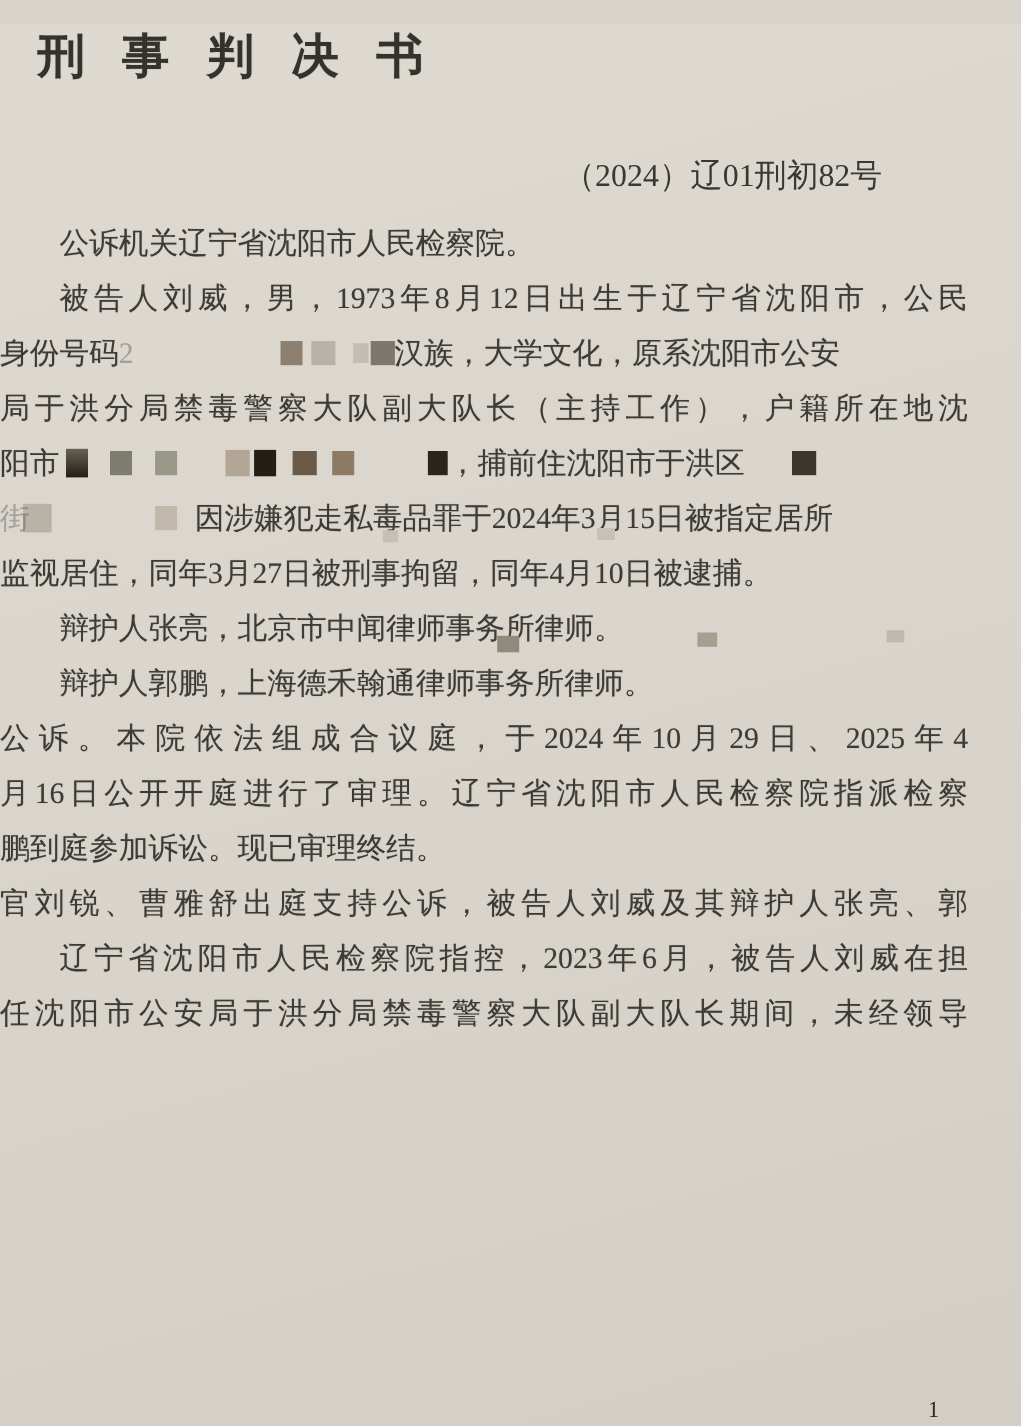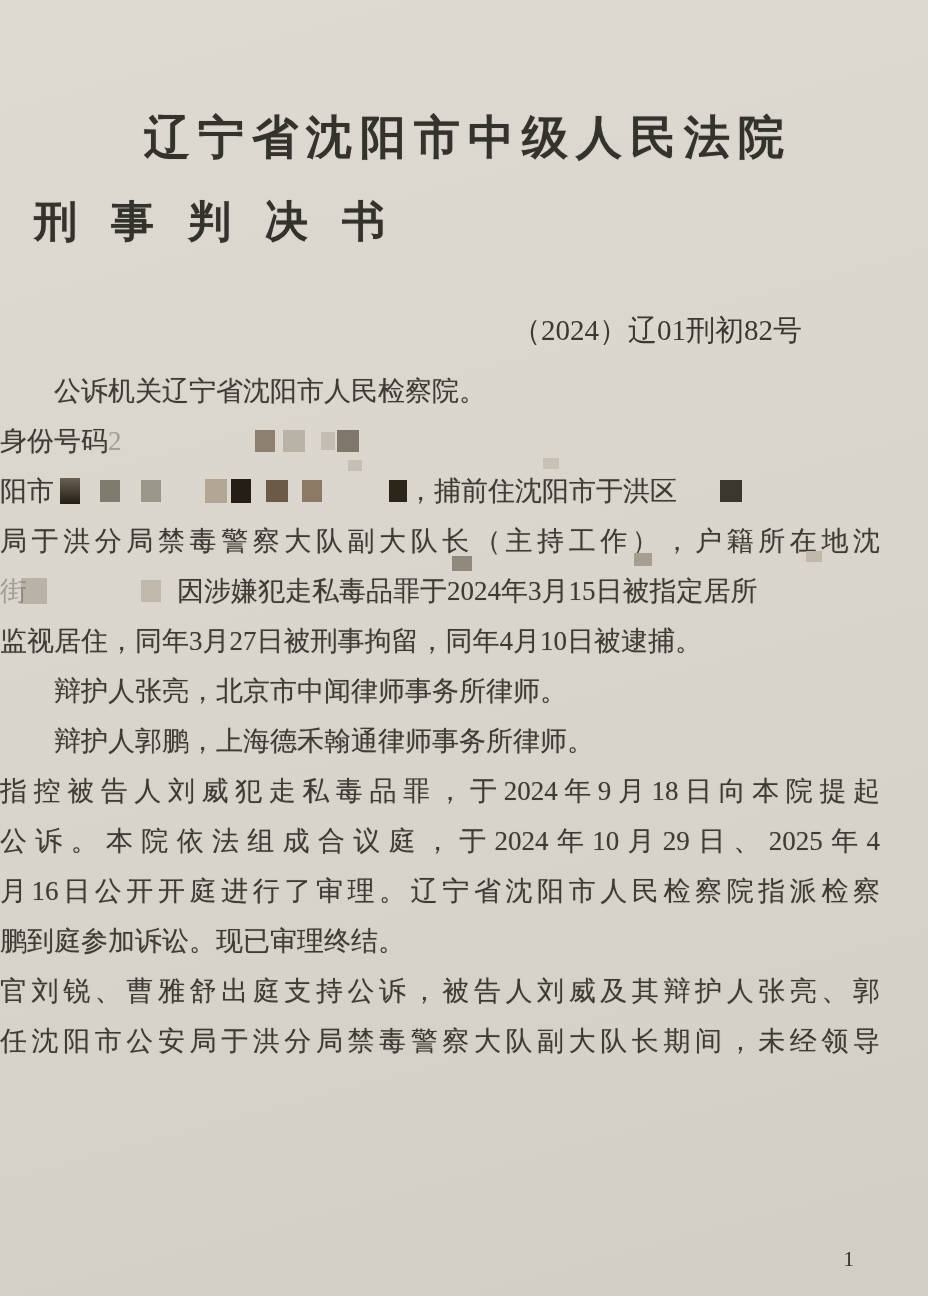--- a/index.html
+++ b/index.html
@@ -95,41 +95,44 @@
     font-size: 21px;
     color: #2f2d29;
   }
   .g { display: inline-block; height: 1px; }
 </style>
 </head>
 <body>
 
 <div class="paper">
 
-  <div class="title">辽宁省沈阳市中级人民法院</div>
   <div class="subtitle">刑事判决书</div>
   <div class="case-no">（2024）辽01刑初82号</div>
 
   <div class="doc-body">
 
     <div class="line indent">公诉机关辽宁省沈阳市人民检察院。</div>
 
+    <div class="line indent just">被告人刘威，男，1973年8月12日出生于辽宁省沈阳市，公民</div>
 
     <div class="line segline">
       <span>身份号码</span>
       <span class="faint">2</span>
       <span class="g" style="width:133px"></span>
       <span class="redact rc-brown" style="width:20px"></span>
       <span class="g" style="width:8px"></span>
       <span class="redact rc-light" style="width:22px"></span>
       <span class="g" style="width:16px"></span>
       <span class="redact rc-xlight" style="width:14px;height:18px"></span>
       <span class="g" style="width:2px"></span>
       <span class="redact rc-gray" style="width:22px"></span>
+      <span>汉族，大学文化，原系沈阳市公安</span>
     </div>
+
+    <div class="line just">局于洪分局禁毒警察大队副大队长（主持工作），户籍所在地沈</div>
 
     <div class="line segline">
       <span>阳市</span>
       <span class="g" style="width:6px"></span>
       <span class="redact rc-dark1" style="width:20px;height:26px"></span>
       <span class="g" style="width:20px"></span>
       <span class="redact rc-olive" style="width:20px"></span>
       <span class="g" style="width:21px"></span>
       <span class="redact rc-gray2" style="width:20px"></span>
       <span class="g" style="width:44px"></span>
@@ -140,48 +143,46 @@
       <span class="redact rc-brown2" style="width:22px"></span>
       <span class="g" style="width:14px"></span>
       <span class="redact rc-tan2" style="width:20px"></span>
       <span class="g" style="width:67px"></span>
       <span class="redact rc-dark2" style="width:18px"></span>
       <span>，捕前住沈阳市于洪区</span>
       <span class="g" style="width:43px"></span>
       <span class="redact rc-dark3" style="width:22px"></span>
     </div>
 
-    <div class="line just">局于洪分局禁毒警察大队副大队长（主持工作），户籍所在地沈</div>
-
     <div class="line segline">
       <span class="faint">街</span>
       <span class="redact rc-light" style="width:26px;height:26px;margin-left:-6px"></span>
       <span class="g" style="width:94px"></span>
       <span class="redact rc-pale" style="width:20px"></span>
       <span class="g" style="width:16px"></span>
       <span>因涉嫌犯走私毒品罪于2024年3月15日被指定居所</span>
     </div>
 
     <div class="line">监视居住，同年3月27日被刑事拘留，同年4月10日被逮捕。</div>
 
     <div class="line indent">辩护人张亮，北京市中闻律师事务所律师。</div>
 
     <div class="line indent">辩护人郭鹏，上海德禾翰通律师事务所律师。</div>
 
 
-    <div class="line just">指控被告人刘威犯走私毒品罪，于2024年9月18日向本院提起</div>
 
     <div class="line just">公诉。本院依法组成合议庭，于2024年10月29日、2025年4</div>
 
     <div class="line just">月16日公开开庭进行了审理。辽宁省沈阳市人民检察院指派检察</div>
 
     <div class="line">鹏到庭参加诉讼。现已审理终结。</div>
 
     <div class="line just">官刘锐、曹雅舒出庭支持公诉，被告人刘威及其辩护人张亮、郭</div>
 
+    <div class="line indent just">辽宁省沈阳市人民检察院指控，2023年6月，被告人刘威在担</div>
 
     <div class="line just">任沈阳市公安局于洪分局禁毒警察大队副大队长期间，未经领导</div>
 
   </div>
 
   <span class="artifact" style="left:348px;top:460px;width:14px;height:11px;background:#c6c0b4"></span>
   <span class="artifact" style="left:543px;top:458px;width:16px;height:11px;background:#c8c2b6"></span>
   <span class="artifact" style="left:452px;top:556px;width:20px;height:15px;background:#90897c"></span>
   <span class="artifact" style="left:634px;top:553px;width:18px;height:13px;background:#a59e91"></span>
   <span class="artifact" style="left:806px;top:551px;width:16px;height:11px;background:#bfb8ab"></span>

